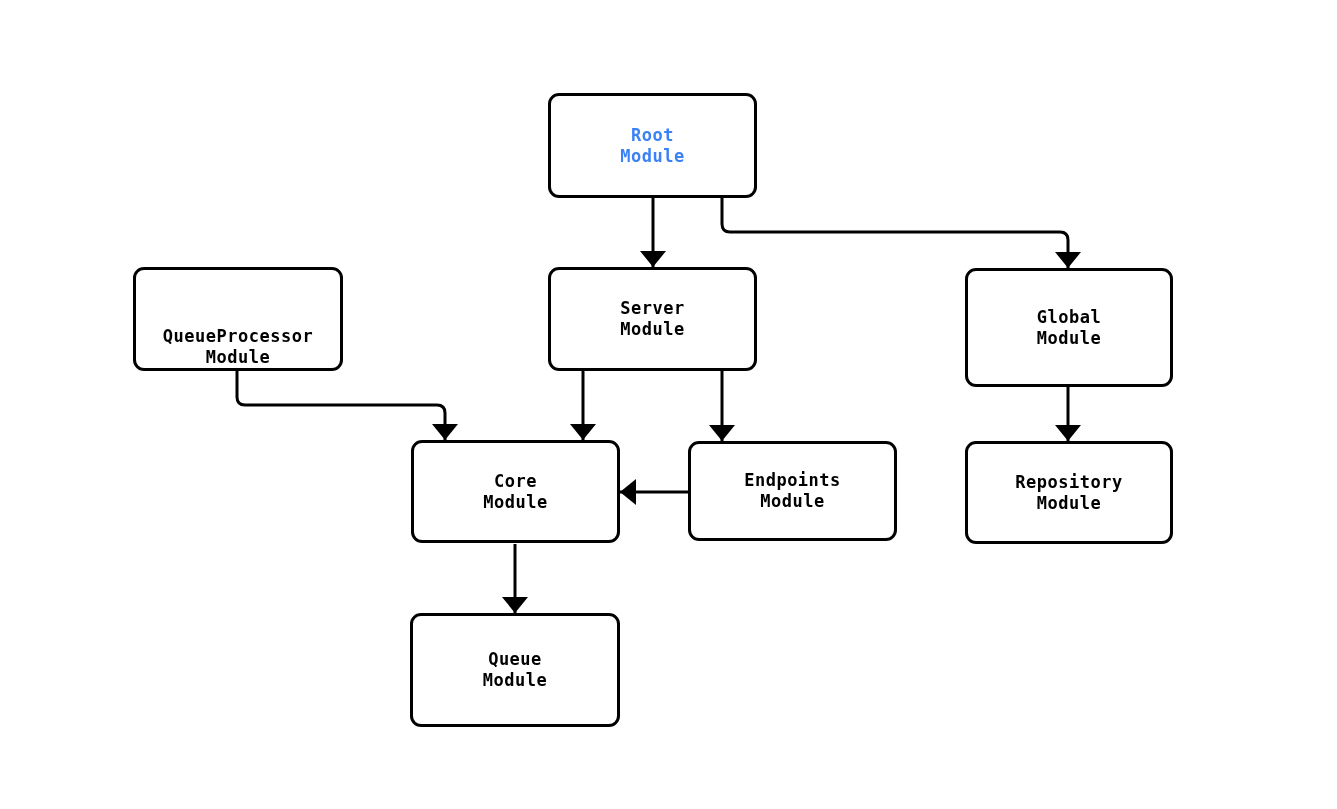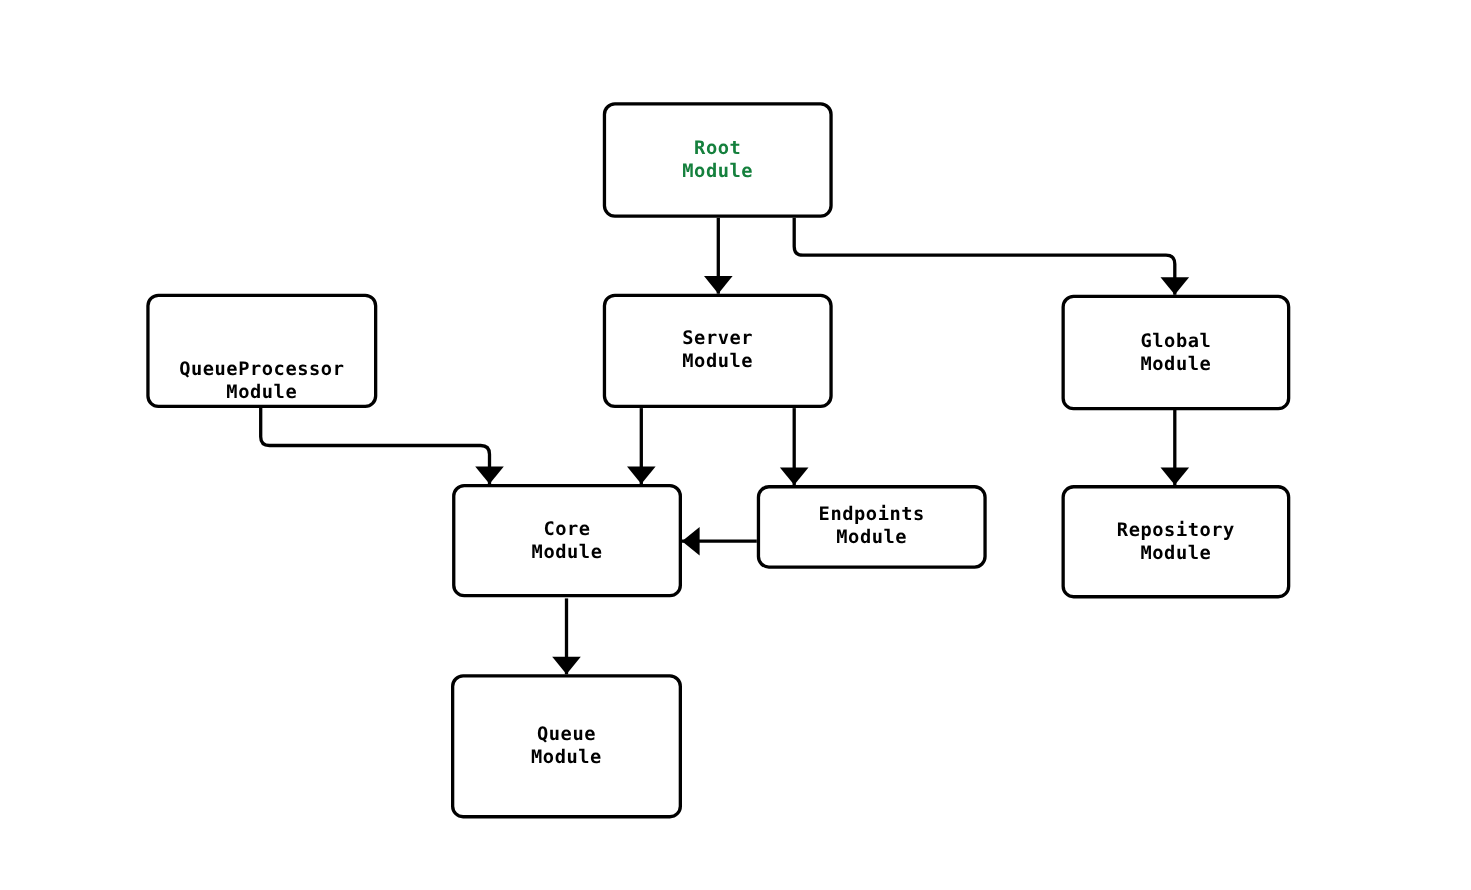--- a/index.html
+++ b/index.html
@@ -47,60 +47,60 @@
       <path d="M722,371 L722,441" fill="none" stroke="#000000" stroke-width="3"></path>
       <polygon points="722,441 709,425 735,425" fill="#000000"></polygon>
       <path d="M688,492 L620,492" fill="none" stroke="#000000" stroke-width="3"></path>
       <polygon points="620,492 636,479 636,505" fill="#000000"></polygon>
       <path d="M1068,371 L1068,441" fill="none" stroke="#000000" stroke-width="3"></path>
       <polygon points="1068,441 1055,425 1081,425" fill="#000000"></polygon>
       <path d="M515,544 L515,613" fill="none" stroke="#000000" stroke-width="3"></path>
       <polygon points="515,613 502,597 528,597" fill="#000000"></polygon>
     </svg>
 <div class="node" style="left: 548px; top: 93px; width: 209px; height: 105px; border-color: rgb(0, 0, 0); background: rgb(255, 255, 255);">
-      <div class="label" style="color: #15803d;">
+      <div class="label" style="color: #3b82f6;">
         <span>Root</span>
         <span>Module</span>
       </div>
     </div>
     <div class="node" style="left: 133px; top: 267px; width: 210px; height: 104px; border-color: rgb(0, 0, 0); background: rgb(255, 255, 255); align-items: flex-end;">
       <div class="label" style="color: rgb(0, 0, 0);">
         <span>QueueProcessor</span>
         <span>Module</span>
       </div>
     </div>
     <div class="node" style="left: 548px; top: 267px; width: 209px; height: 104px; border-color: rgb(0, 0, 0); background: rgb(255, 255, 255);">
       <div class="label" style="color: rgb(0, 0, 0);">
         <span>Server</span>
         <span>Module</span>
       </div>
     </div>
-    <div class="node" style="left: 965px; top: 268px; width: 208px; height: 105px; border-color: rgb(0, 0, 0); background: rgb(255, 255, 255);">
+    <div class="node" style="left: 965px; top: 268px; width: 208px; height: 119px; border-color: rgb(0, 0, 0); background: rgb(255, 255, 255);">
       <div class="label" style="color: rgb(0, 0, 0);">
         <span>Global</span>
         <span>Module</span>
       </div>
     </div>
     <div class="node" style="left: 411px; top: 440px; width: 209px; height: 103px; border-color: rgb(0, 0, 0); background: rgb(255, 255, 255);">
       <div class="label" style="color: rgb(0, 0, 0);">
         <span>Core</span>
         <span>Module</span>
       </div>
     </div>
-    <div class="node" style="left: 688px; top: 441px; width: 209px; height: 76px; border-color: rgb(0, 0, 0); background: rgb(255, 255, 255);">
+    <div class="node" style="left: 688px; top: 441px; width: 209px; height: 100px; border-color: rgb(0, 0, 0); background: rgb(255, 255, 255);">
       <div class="label" style="color: rgb(0, 0, 0);">
         <span>Endpoints</span>
         <span>Module</span>
       </div>
     </div>
     <div class="node" style="left: 965px; top: 441px; width: 208px; height: 103px; border-color: rgb(0, 0, 0); background: rgb(255, 255, 255);">
       <div class="label" style="color: rgb(0, 0, 0); text-align: center;">
         <span>Repository</span>
         <span>Module</span>
       </div>
     </div>
-    <div class="node" style="left: 410px; top: 613px; width: 210px; height: 131px; border-color: rgb(0, 0, 0); background: rgb(255, 255, 255);">
+    <div class="node" style="left: 410px; top: 613px; width: 210px; height: 114px; border-color: rgb(0, 0, 0); background: rgb(255, 255, 255);">
       <div class="label" style="color: rgb(0, 0, 0);">
         <span>Queue</span>
         <span>Module</span>
       </div>
     </div>
   </div>
 
 </body></html>

